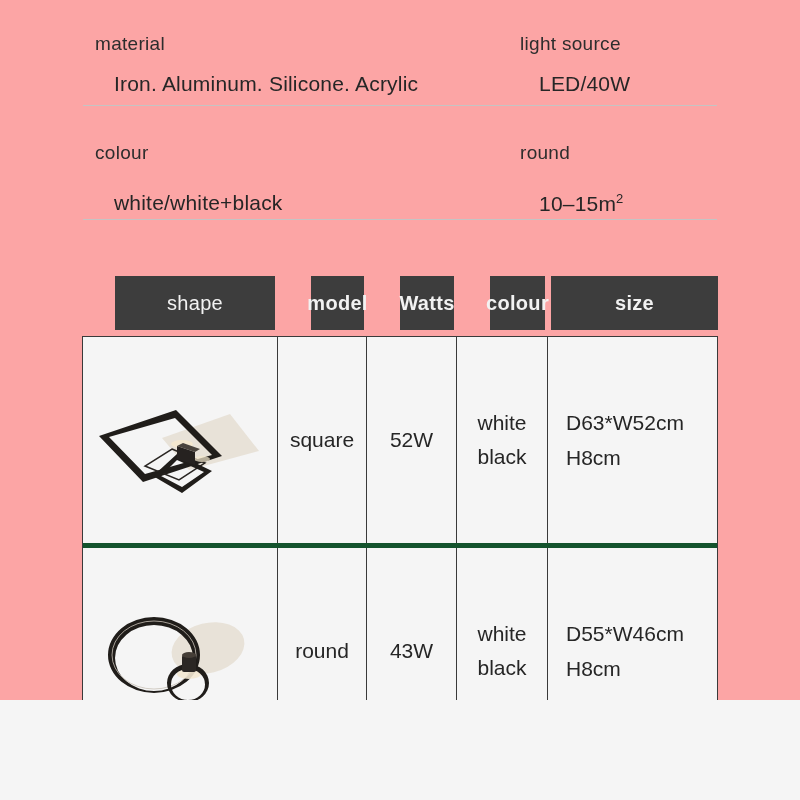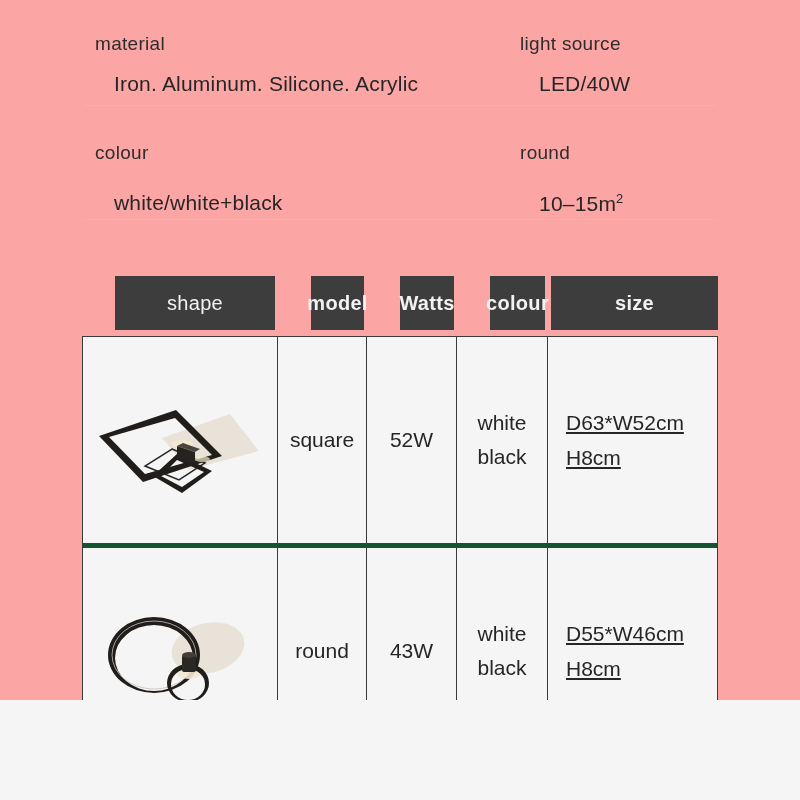--- a/index.html
+++ b/index.html
@@ -89,21 +89,20 @@
     justify-content: center;
     font-size: 21px;
     color: #262626;
   }
   .t-cell:last-child { border-right: none; }
   .cell-colour { line-height: 34px; }
   .cell-size {
     align-items: flex-start;
     padding-left: 18px;
     line-height: 35px;
-    text-decoration: underline;
   }
   .cell-shape svg { display: block; }
 </style>
 </head>
 <body>
 
 <div class="page">
 
   <div class="spec-label col-left row-label-1">material</div>
   <div class="spec-value col-left row-value-1">Iron. Aluminum. Silicone. Acrylic</div>

